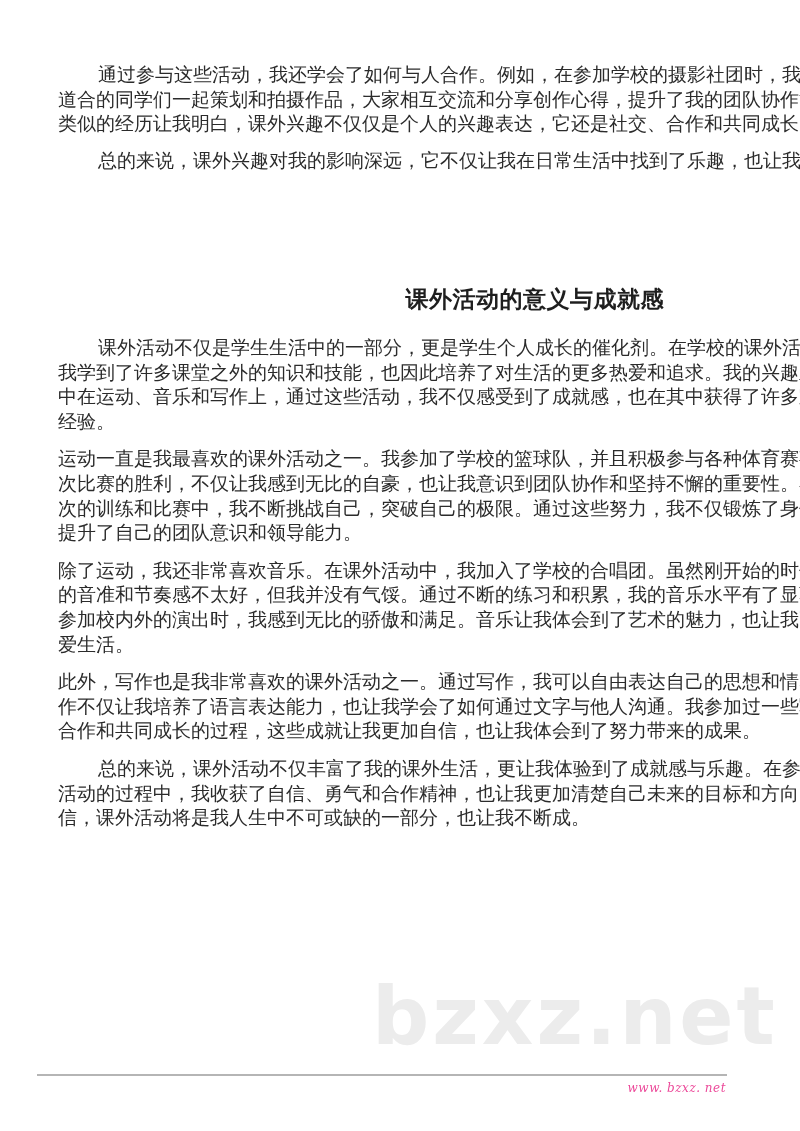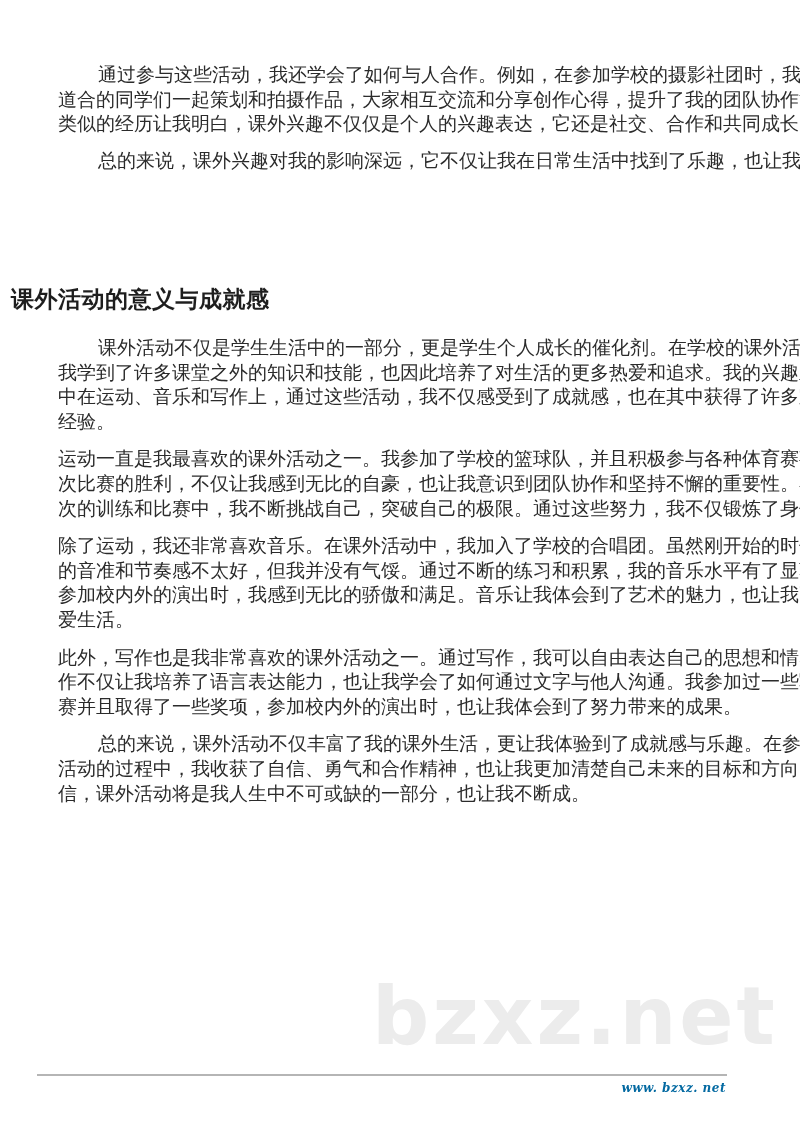--- a/index.html
+++ b/index.html
@@ -40,24 +40,24 @@
     }
     .line.last {
       text-align: left;
       text-align-last: left;
     }
     .line.indent {
       padding-left: 40px;
     }
     .title {
       position: absolute;
-      left: 11px;
+      left: 0;
       width: 664px;
       top: 284px;
-      text-align: left;
+      text-align: right;
       font-family: "DejaVu Sans", "Liberation Sans", sans-serif;
       font-weight: bold;
       font-size: 23px;
       line-height: 30px;
       color: #1e1e1e;
       letter-spacing: 0.5px;
     }
     .watermark {
       position: absolute;
       left: 372px;
@@ -79,23 +79,22 @@
       border-top: 2px solid #b5b5b5;
     }
     .footer-url {
       position: absolute;
       right: 74px;
       top: 1079px;
       font-family: "DejaVu Serif", "Liberation Serif", serif;
       font-style: italic;
       font-size: 12px;
       line-height: 18px;
-      color: #0369a1;
+      color: #ec4899;
       letter-spacing: 0.5px;
-      font-weight: bold;
     }
   </style>
 </head>
 <body>
 
 <div class="page">
 
   <div class="block" id="intro-block" style="top: 62px;">
     <div>
       <span class="line indent">通过参与这些活动，我还学会了如何与人合作。例如，在参加学校的摄影社团时，我与志同</span>
@@ -113,31 +112,32 @@
     <div>
       <span class="line indent">课外活动不仅是学生生活中的一部分，更是学生个人成长的催化剂。在学校的课外活动中，</span>
       <span class="line">我学到了许多课堂之外的知识和技能，也因此培养了对生活的更多热爱和追求。我的兴趣主要集</span>
       <span class="line">中在运动、音乐和写作上，通过这些活动，我不仅感受到了成就感，也在其中获得了许多宝贵的</span>
       <span class="line last">经验。</span>
     </div>
     <div style="margin-top: 13px;">
       <span class="line">运动一直是我最喜欢的课外活动之一。我参加了学校的篮球队，并且积极参与各种体育赛事。每</span>
       <span class="line">次比赛的胜利，不仅让我感到无比的自豪，也让我意识到团队协作和坚持不懈的重要性。在每一</span>
       <span class="line">次的训练和比赛中，我不断挑战自己，突破自己的极限。通过这些努力，我不仅锻炼了身体，还</span>
+      <span class="line last">提升了自己的团队意识和领导能力。</span>
     </div>
     <div style="margin-top: 13px;">
       <span class="line">除了运动，我还非常喜欢音乐。在课外活动中，我加入了学校的合唱团。虽然刚开始的时候，我</span>
       <span class="line">的音准和节奏感不太好，但我并没有气馁。通过不断的练习和积累，我的音乐水平有了显著提高，</span>
       <span class="line">参加校内外的演出时，我感到无比的骄傲和满足。音乐让我体会到了艺术的魅力，也让我更加热</span>
       <span class="line last">爱生活。</span>
     </div>
     <div style="margin-top: 13px;">
       <span class="line">此外，写作也是我非常喜欢的课外活动之一。通过写作，我可以自由表达自己的思想和情感。写</span>
       <span class="line">作不仅让我培养了语言表达能力，也让我学会了如何通过文字与他人沟通。我参加过一些写作比</span>
-      <span class="line last">赛并且取得了一些奖项，参加校内外的演出时，也让我体会到了努力带来的成果。</span>
+      <span class="line last">合作和共同成长的过程，这些成就让我更加自信，也让我体会到了努力带来的成果。</span>
     </div>
     <div style="margin-top: 13px;">
       <span class="line indent">总的来说，课外活动不仅丰富了我的课外生活，更让我体验到了成就感与乐趣。在参与这些</span>
       <span class="line">活动的过程中，我收获了自信、勇气和合作精神，也让我更加清楚自己未来的目标和方向。我相</span>
       <span class="line last">信，课外活动将是我人生中不可或缺的一部分，也让我不断成。</span>
     </div>
   </div>
 
   <div class="watermark">bzxz.net</div>
 

